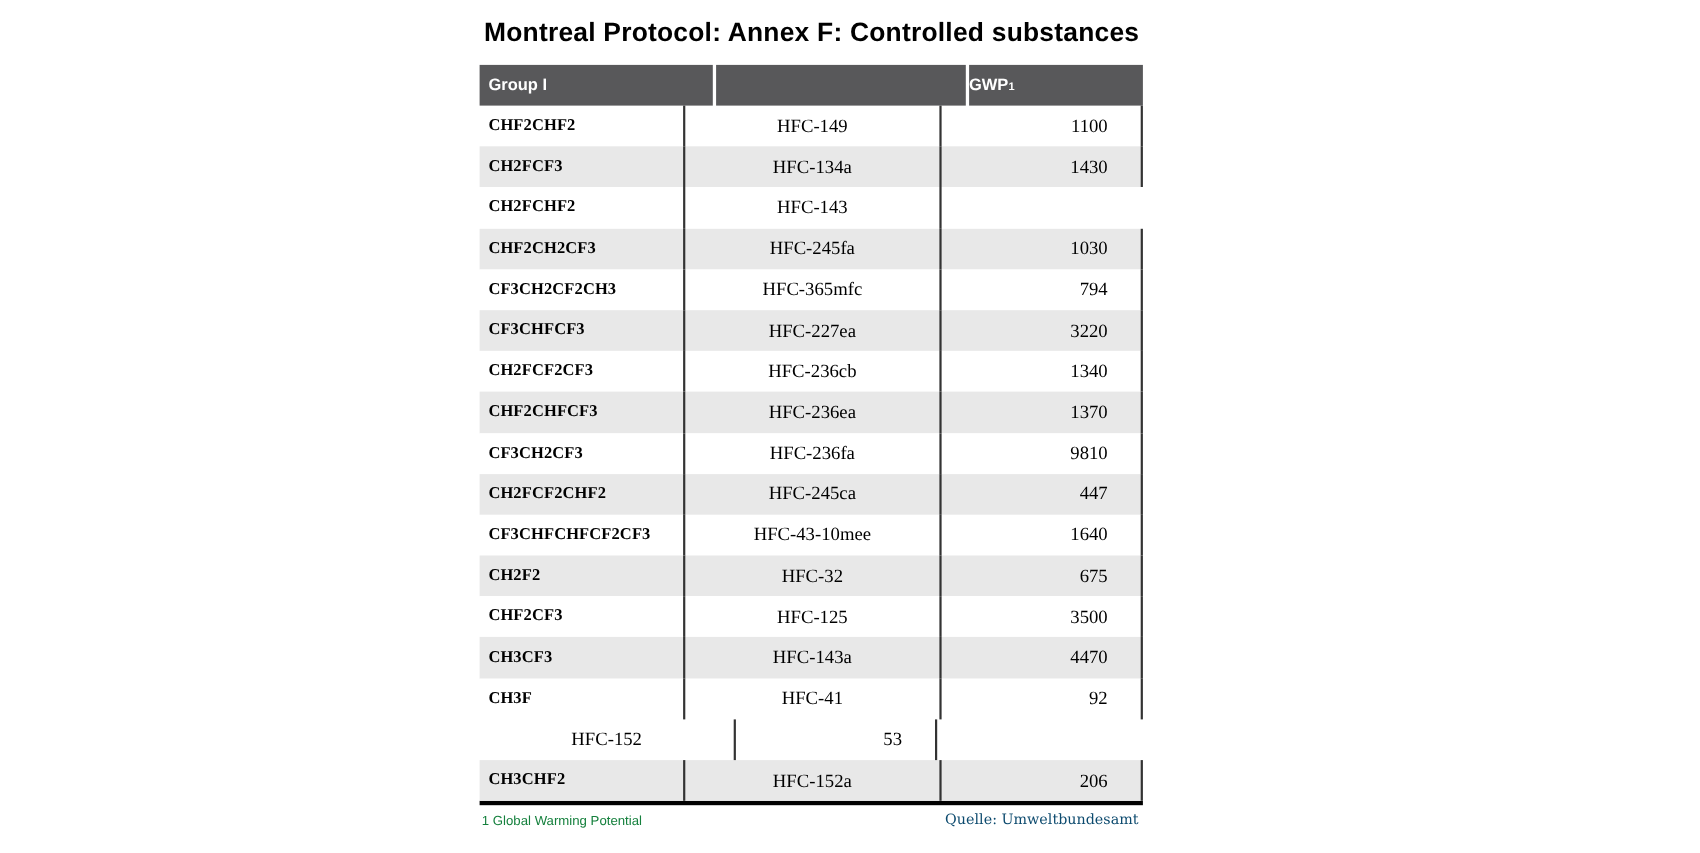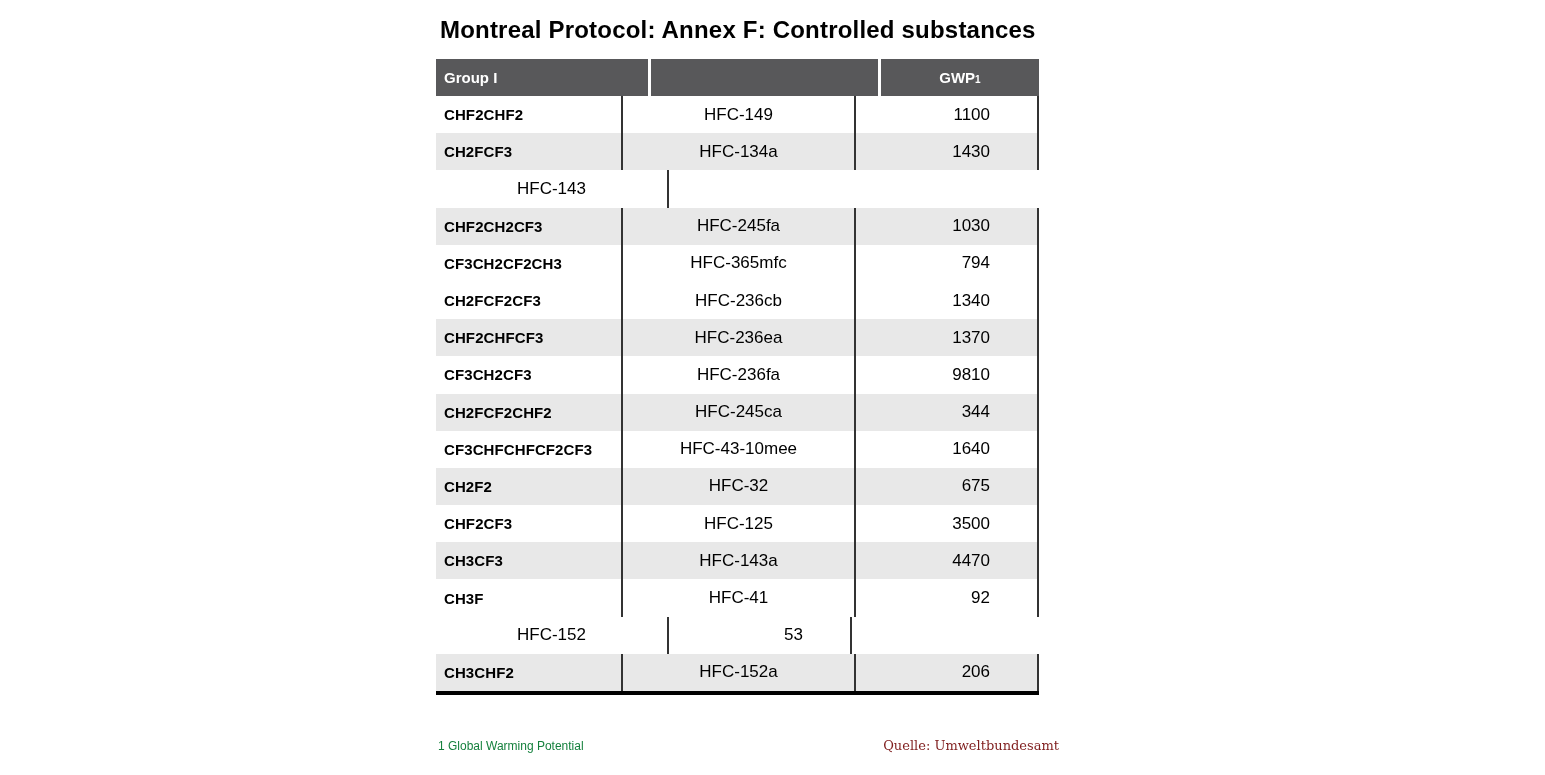--- a/index.html
+++ b/index.html
@@ -39,29 +39,30 @@
     background: var(--header-bg);
     color: #ffffff;
     font-weight: bold;
     font-size: 15px;
     display: flex;
     align-items: center;
     box-sizing: border-box;
   }
   .hcell.h1 { width: 214px; padding-left: 8px; margin-right: 3px; }
   .hcell.h2 { width: 230px; margin-right: 3px; }
-  .hcell.h3 { width: 160px; justify-content: center; }
+  .hcell.h3 { width: 160px; justify-content: flex-start; }
   .hcell sub { font-size: 10px; font-weight: bold; line-height: 0; position: relative; top: 2px; }
   .tbody {
     border-bottom: 4px solid var(--border);
   }
   .row {
     display: flex;
     height: 37.2px;
     background: #ffffff;
+    font-family: Liberation Serif, serif;
   }
   .row.shaded {
     background: var(--row-bg);
   }
   .c {
     box-sizing: border-box;
     display: flex;
     align-items: center;
     border-right: 2px solid var(--line);
   }
@@ -73,39 +74,39 @@
     letter-spacing: 0.1px;
   }
   .c2 {
     width: 233px;
     justify-content: center;
     font-size: 17px;
   }
   .c3 {
     width: 183px;
     justify-content: flex-end;
-    padding-right: 47px;
+    padding-right: 30px;
     font-size: 17px;
   }
   .footnote {
     position: absolute;
     left: 438px;
     top: 739px;
     font-size: 12px;
     color: #15803d;
   }
   .source {
     position: absolute;
-    left: 456px;
+    left: 432px;
     top: 738px;
     width: 603px;
     text-align: right;
     font-family: "DejaVu Serif", "Liberation Serif", serif;
     font-size: 13px;
-    color: #7f1d1d;
+    color: #0c4a6e;
   }
 </style>
 </head>
 <body>
 
 <div id="canvas">
 
   <div class="title">Montreal Protocol: Annex F: Controlled substances</div>
 
   <div class="table">
@@ -122,51 +123,57 @@
           <div class="c c1">CHF2CHF2</div>
           <div class="c c2">HFC-149</div>
           <div class="c c3">1100</div>
         </div>
         <div class="row shaded">
           <div class="c c1">CH2FCF3</div>
           <div class="c c2">HFC-134a</div>
           <div class="c c3">1430</div>
         </div>
         <div class="row">
+          <div class="c c1">CH2FCHF2</div>
           <div class="c c2">HFC-143</div>
         </div>
         <div class="row shaded">
           <div class="c c1">CHF2CH2CF3</div>
           <div class="c c2">HFC-245fa</div>
           <div class="c c3">1030</div>
         </div>
         <div class="row">
           <div class="c c1">CF3CH2CF2CH3</div>
           <div class="c c2">HFC-365mfc</div>
           <div class="c c3">794</div>
         </div>
+        <div class="row shaded">
+          <div class="c c1">CF3CHFCF3</div>
+          <div class="c c2">HFC-227ea</div>
+          <div class="c c3">3220</div>
+        </div>
         <div class="row">
           <div class="c c1">CH2FCF2CF3</div>
           <div class="c c2">HFC-236cb</div>
           <div class="c c3">1340</div>
         </div>
         <div class="row shaded">
           <div class="c c1">CHF2CHFCF3</div>
           <div class="c c2">HFC-236ea</div>
           <div class="c c3">1370</div>
         </div>
         <div class="row">
           <div class="c c1">CF3CH2CF3</div>
           <div class="c c2">HFC-236fa</div>
           <div class="c c3">9810</div>
         </div>
         <div class="row shaded">
           <div class="c c1">CH2FCF2CHF2</div>
           <div class="c c2">HFC-245ca</div>
-          <div class="c c3">344</div>
+          <div class="c c3">447</div>
         </div>
         <div class="row">
           <div class="c c1">CF3CHFCHFCF2CF3</div>
           <div class="c c2">HFC-43-10mee</div>
           <div class="c c3">1640</div>
         </div>
         <div class="row shaded">
           <div class="c c1">CH2F2</div>
           <div class="c c2">HFC-32</div>
           <div class="c c3">675</div>

